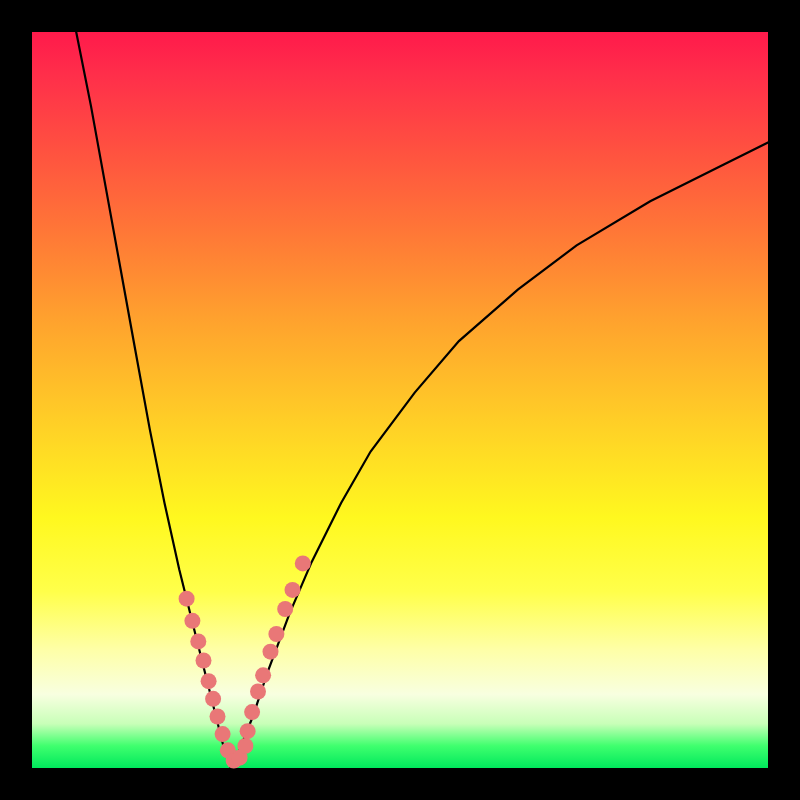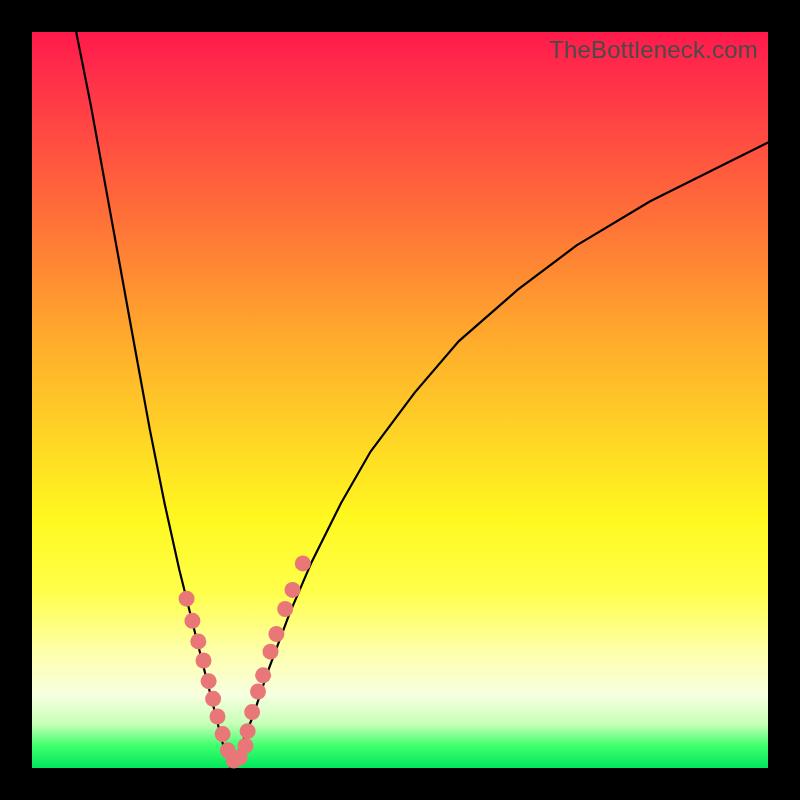--- a/index.html
+++ b/index.html
@@ -56,21 +56,20 @@
     width: 736px;
     height: 736px;
     overflow: visible;
   }
 </style>
 </head>
 <body>
 
 <div class="outer">
   <div class="plot">
-    <div class="watermark">TheBottleneck.com</div>
     <svg class="curve" viewBox="0 0 736 736">
       <g id="curve-group">
           <path d="M44.2 0.0 L58.9 73.6 L73.6 154.6 L88.3 235.5 L103.0 316.5 L117.8 397.4 L132.5 471.0 L147.2 537.3 L161.9 596.2 L176.6 655.0 L184.0 684.5 L191.4 713.9 L198.7 736.0 L206.1 721.3 L220.8 684.5 L235.5 640.3 L257.6 581.4 L279.7 529.9 L309.1 471.0 L338.6 419.5 L382.7 360.6 L426.9 309.1 L485.8 257.6 L544.6 213.4 L618.2 169.3 L691.8 132.5 L736.0 110.4 " fill="none" stroke="#000000" stroke-width="2.2" stroke-linecap="round"></path>
         </g>
       <g id="marker-group">
           <circle cx="154.6" cy="566.7" r="8" fill="#e97777"></circle>
           <circle cx="160.4" cy="588.8" r="8" fill="#e97777"></circle>
           <circle cx="166.3" cy="609.4" r="8" fill="#e97777"></circle>
           <circle cx="171.5" cy="628.5" r="8" fill="#e97777"></circle>
           <circle cx="176.6" cy="649.2" r="8" fill="#e97777"></circle>

